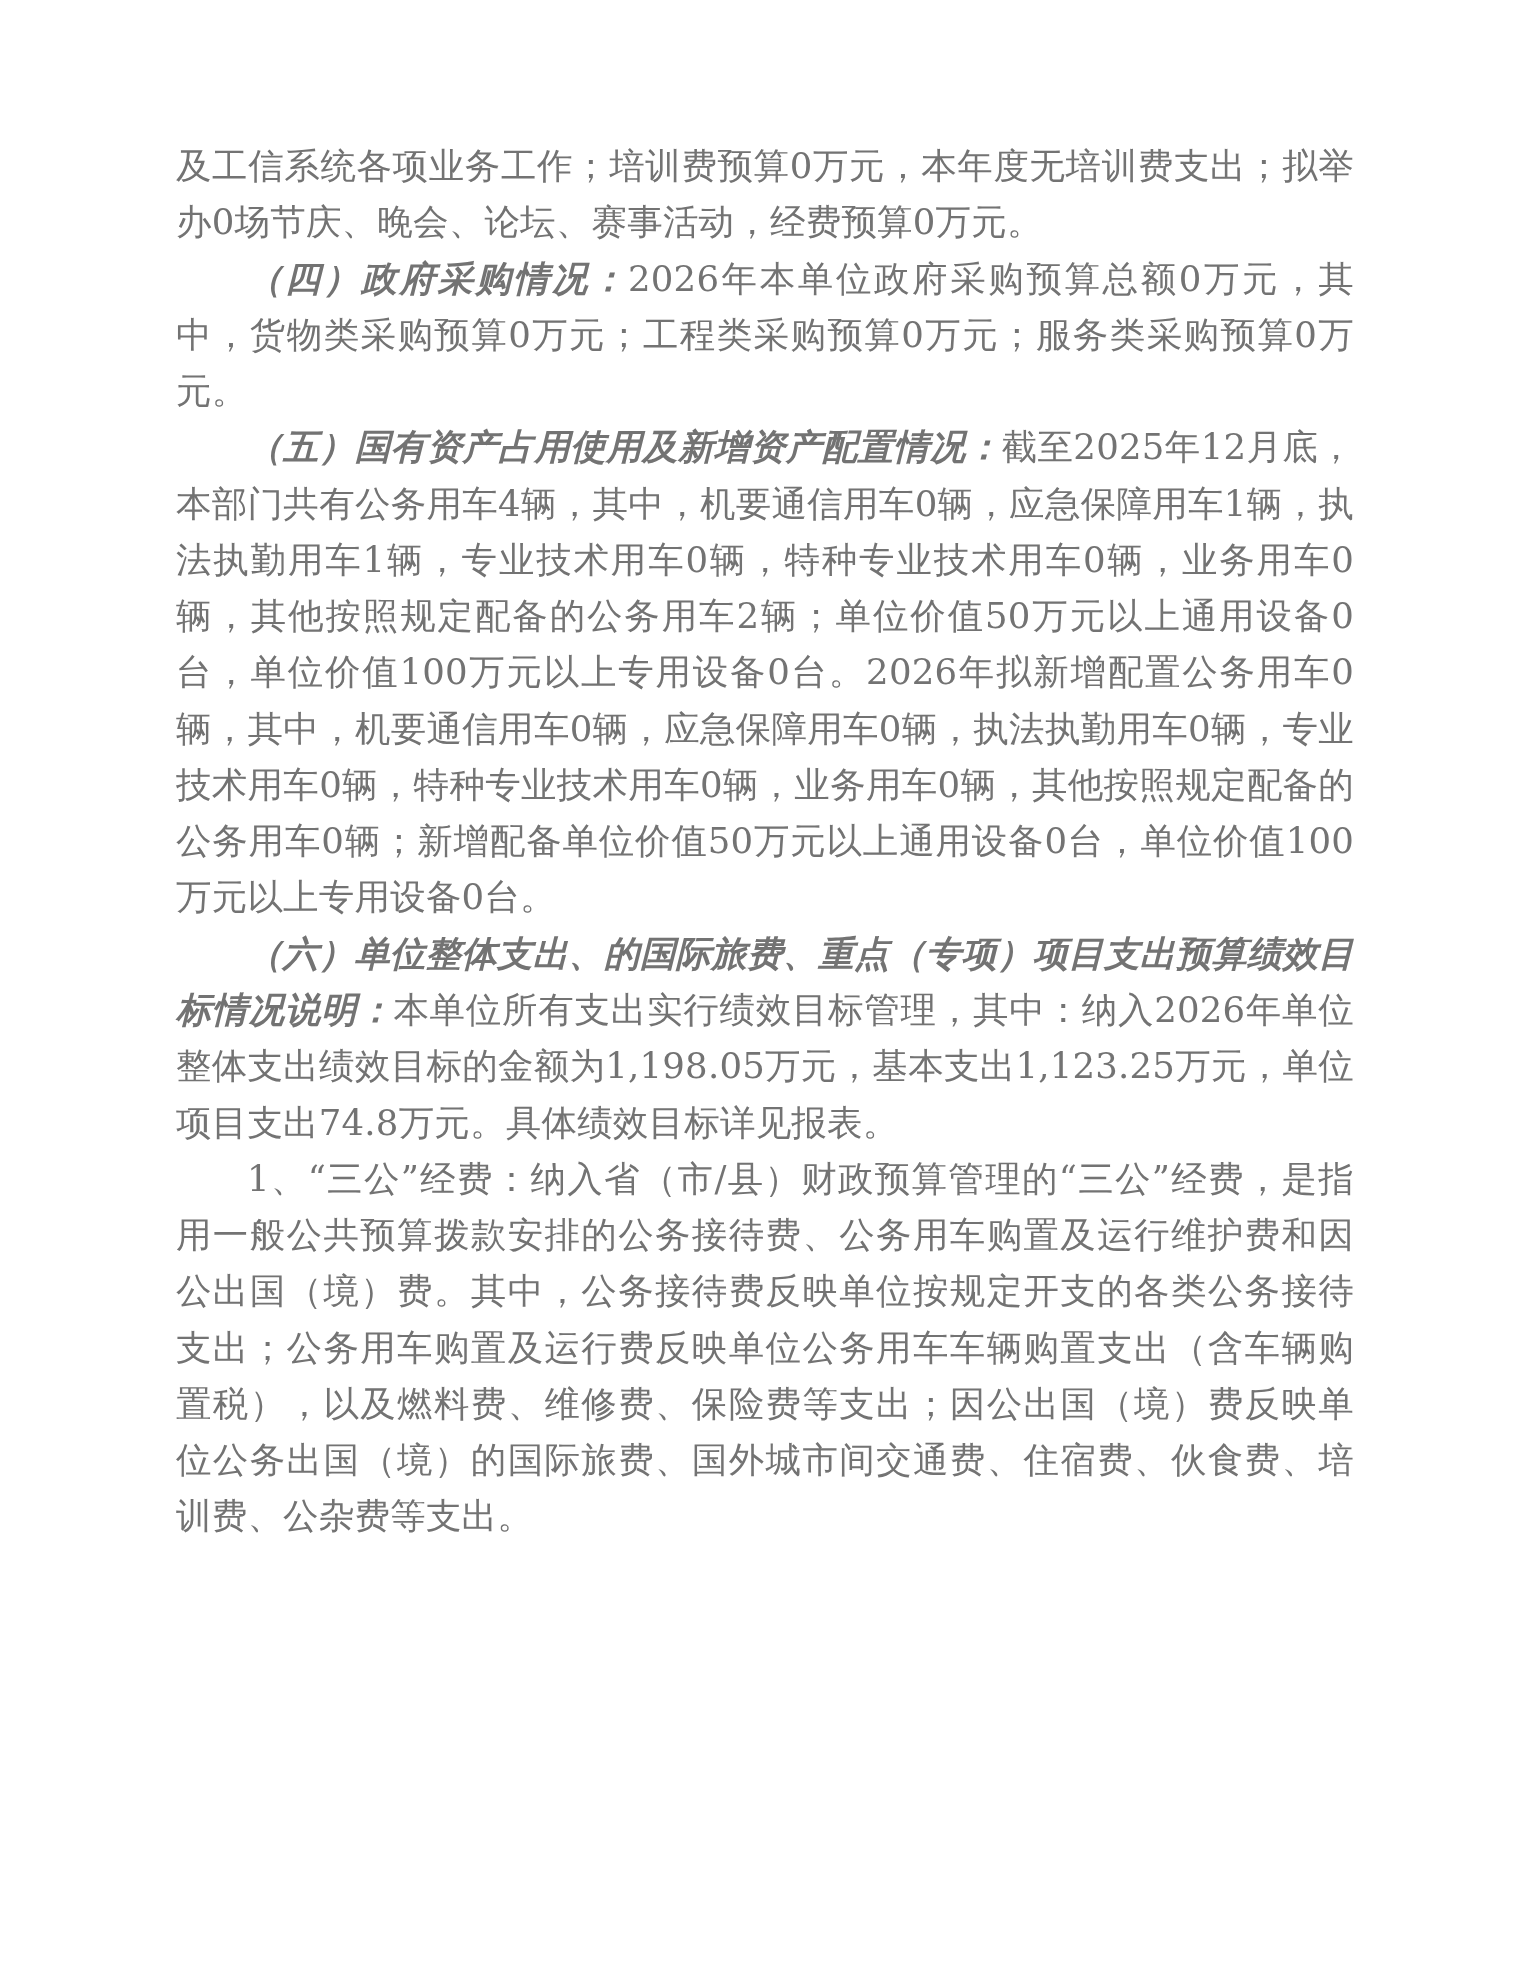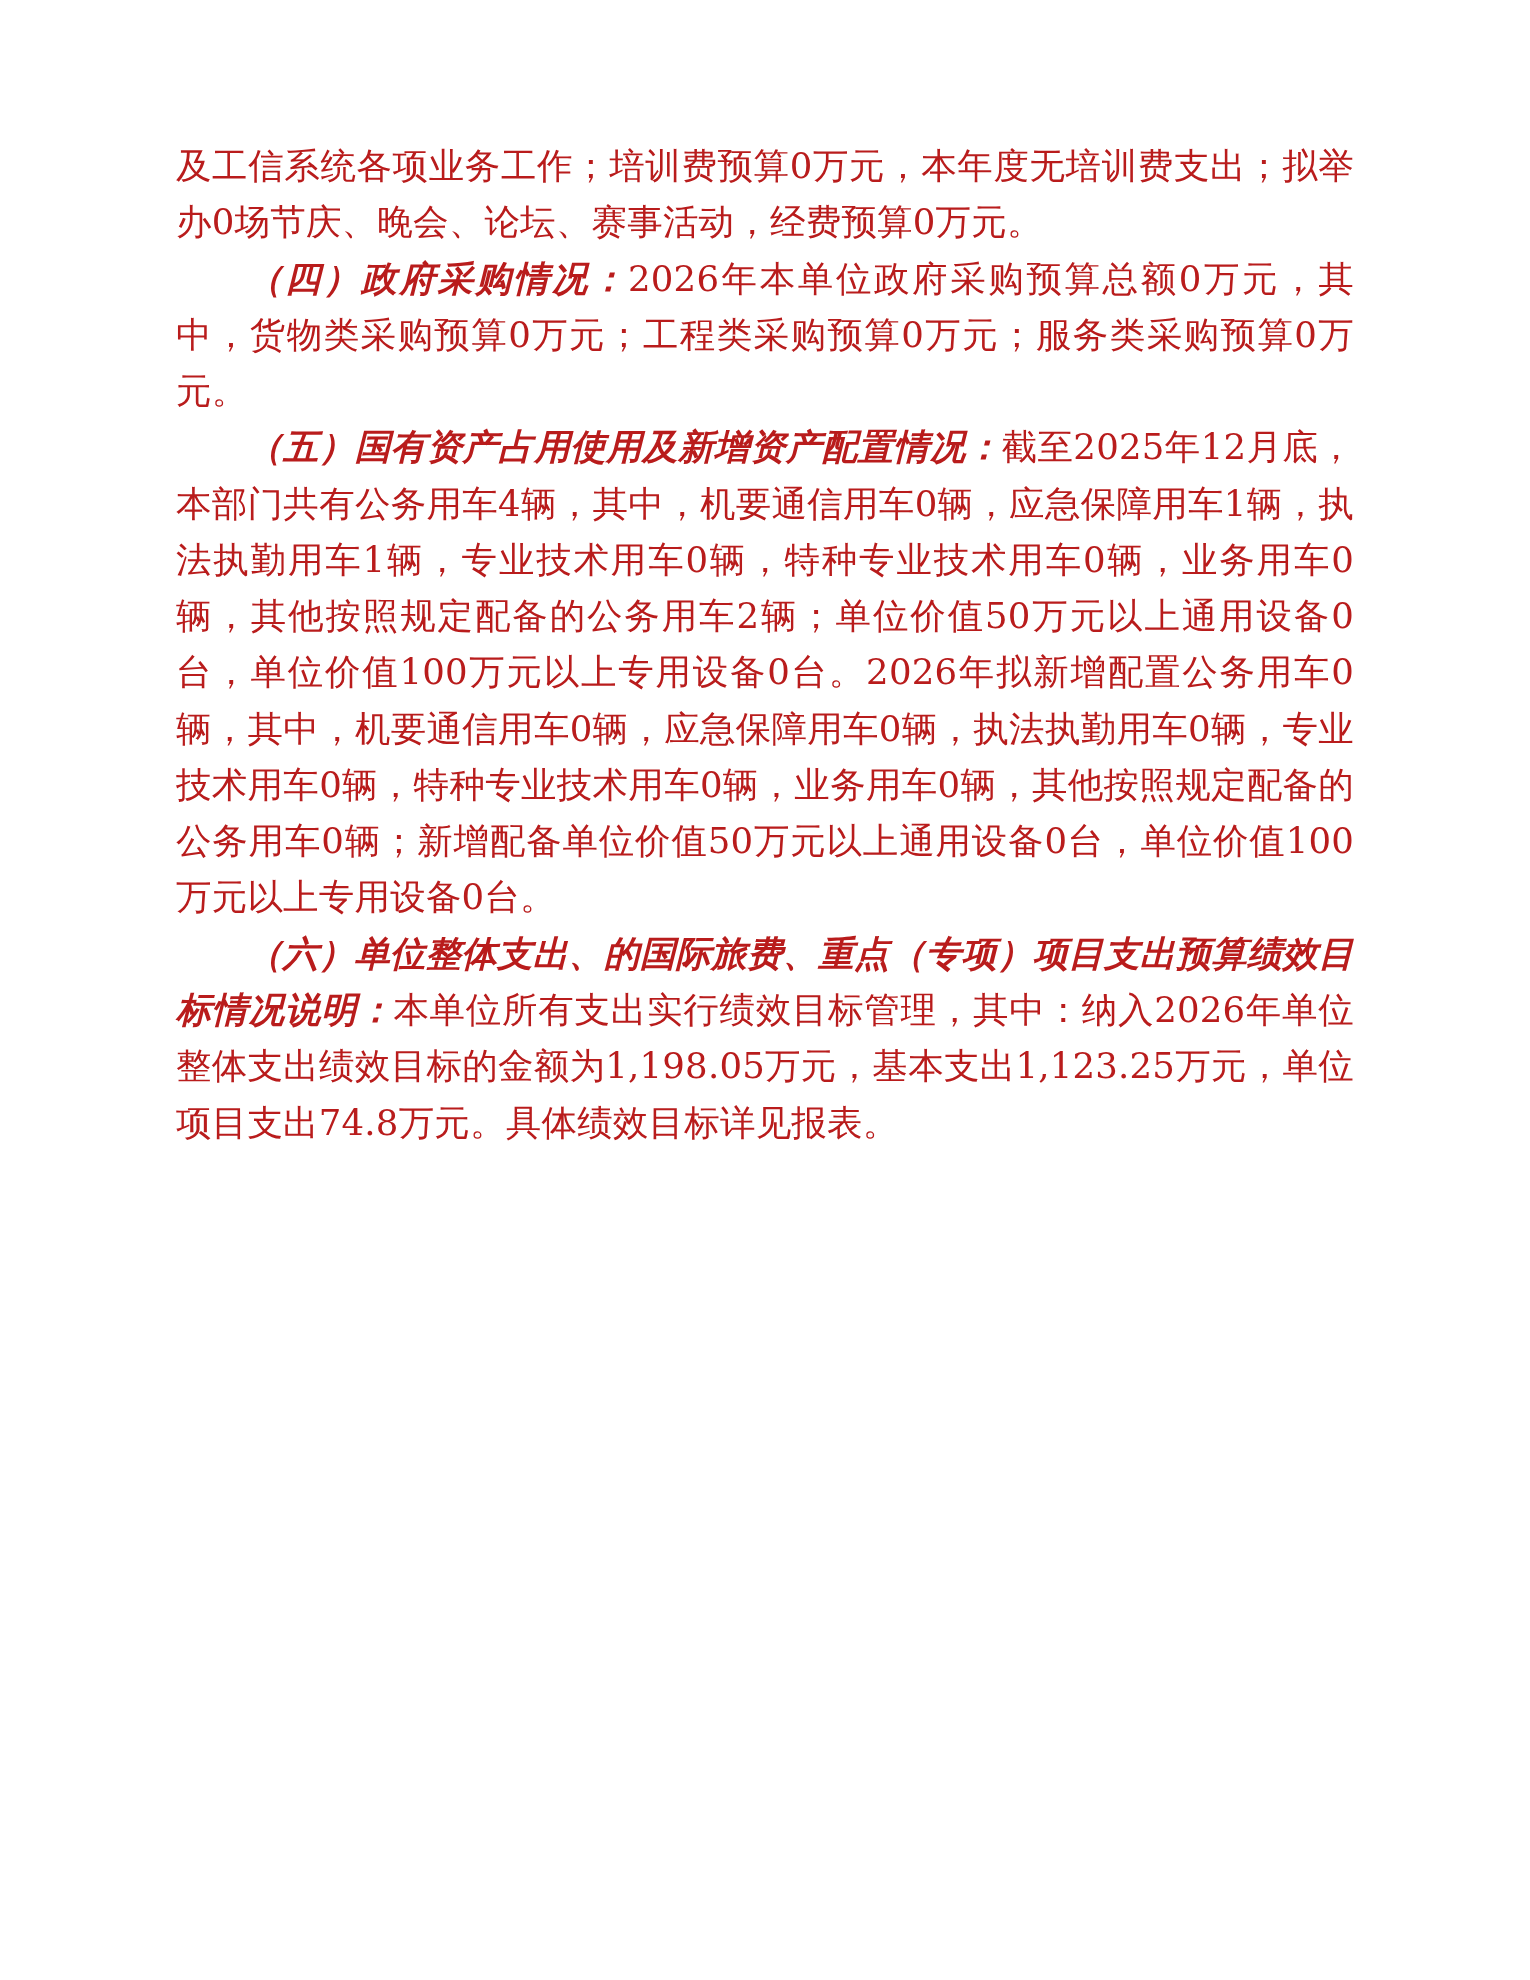--- a/index.html
+++ b/index.html
@@ -8,21 +8,21 @@
     background: #ffffff;
   }
   .page {
     position: relative;
     width: 1530px;
     height: 1980px;
     background: #ffffff;
     box-sizing: border-box;
     padding: 138px 176px 0 176px;
     font-family: "DejaVu Serif", "Liberation Serif", serif;
-    color: #b91c1c;
+    color: #737373;
     overflow: hidden;
   }
   .body-text {
     font-size: 35.5px;
     line-height: 1.585;
     text-align: justify;
     text-justify: inter-ideograph;
     letter-spacing: 0.2px;
   }
   p {
@@ -46,14 +46,15 @@
 </style>
 </head>
 <body>
 
 <div class="page">
   <div class="body-text" id="body-container">
       <p class="noindent"><span>及工信系统各项业务工作；培训费预算0万元，本年度无培训费支出；拟举办0场节庆、晚会、论坛、赛事活动，经费预算0万元。</span></p>
       <p class="indent2"><span class="bold">（四）政府采购情况：</span><span>2026年本单位政府采购预算总额0万元，其中，货物类采购预算0万元；工程类采购预算0万元；服务类采购预算0万元。</span></p>
       <p class="indent2"><span class="bold">（五）国有资产占用使用及新增资产配置情况：</span><span>截至2025年12月底，本部门共有公务用车4辆，其中，机要通信用车0辆，应急保障用车1辆，执法执勤用车1辆，专业技术用车0辆，特种专业技术用车0辆，业务用车0辆，其他按照规定配备的公务用车2辆；单位价值50万元以上通用设备0台，单位价值100万元以上专用设备0台。2026年拟新增配置公务用车0辆，其中，机要通信用车0辆，应急保障用车0辆，执法执勤用车0辆，专业技术用车0辆，特种专业技术用车0辆，业务用车0辆，其他按照规定配备的公务用车0辆；新增配备单位价值50万元以上通用设备0台，单位价值100万元以上专用设备0台。</span></p>
       <p class="indent2"><span class="bold">（六）单位整体支出、的国际旅费、重点（专项）项目支出预算绩效目标情况说明：</span><span>本单位所有支出实行绩效目标管理，其中：纳入2026年单位整体支出绩效目标的金额为1,198.05万元，基本支出1,123.25万元，单位项目支出74.8万元。具体绩效目标详见报表。</span></p>
+      <p class="indent2"><span>1、“三公”经费：纳入省（市/县）财政预算管理的“三公”经费，是指用一般公共预算拨款安排的公务接待费、公务用车购置及运行维护费和因公出国（境）费。其中，公务接待费反映单位按规定开支的各类公务接待支出；公务用车购置及运行费反映单位公务用车车辆购置支出（含车辆购置税），以及燃料费、维修费、保险费等支出；因公出国（境）费反映单位公务出国（境）的国际旅费、国外城市间交通费、住宿费、伙食费、培训费、公杂费等支出。</span></p>
     </div>
 </div>
 
 </body></html>

